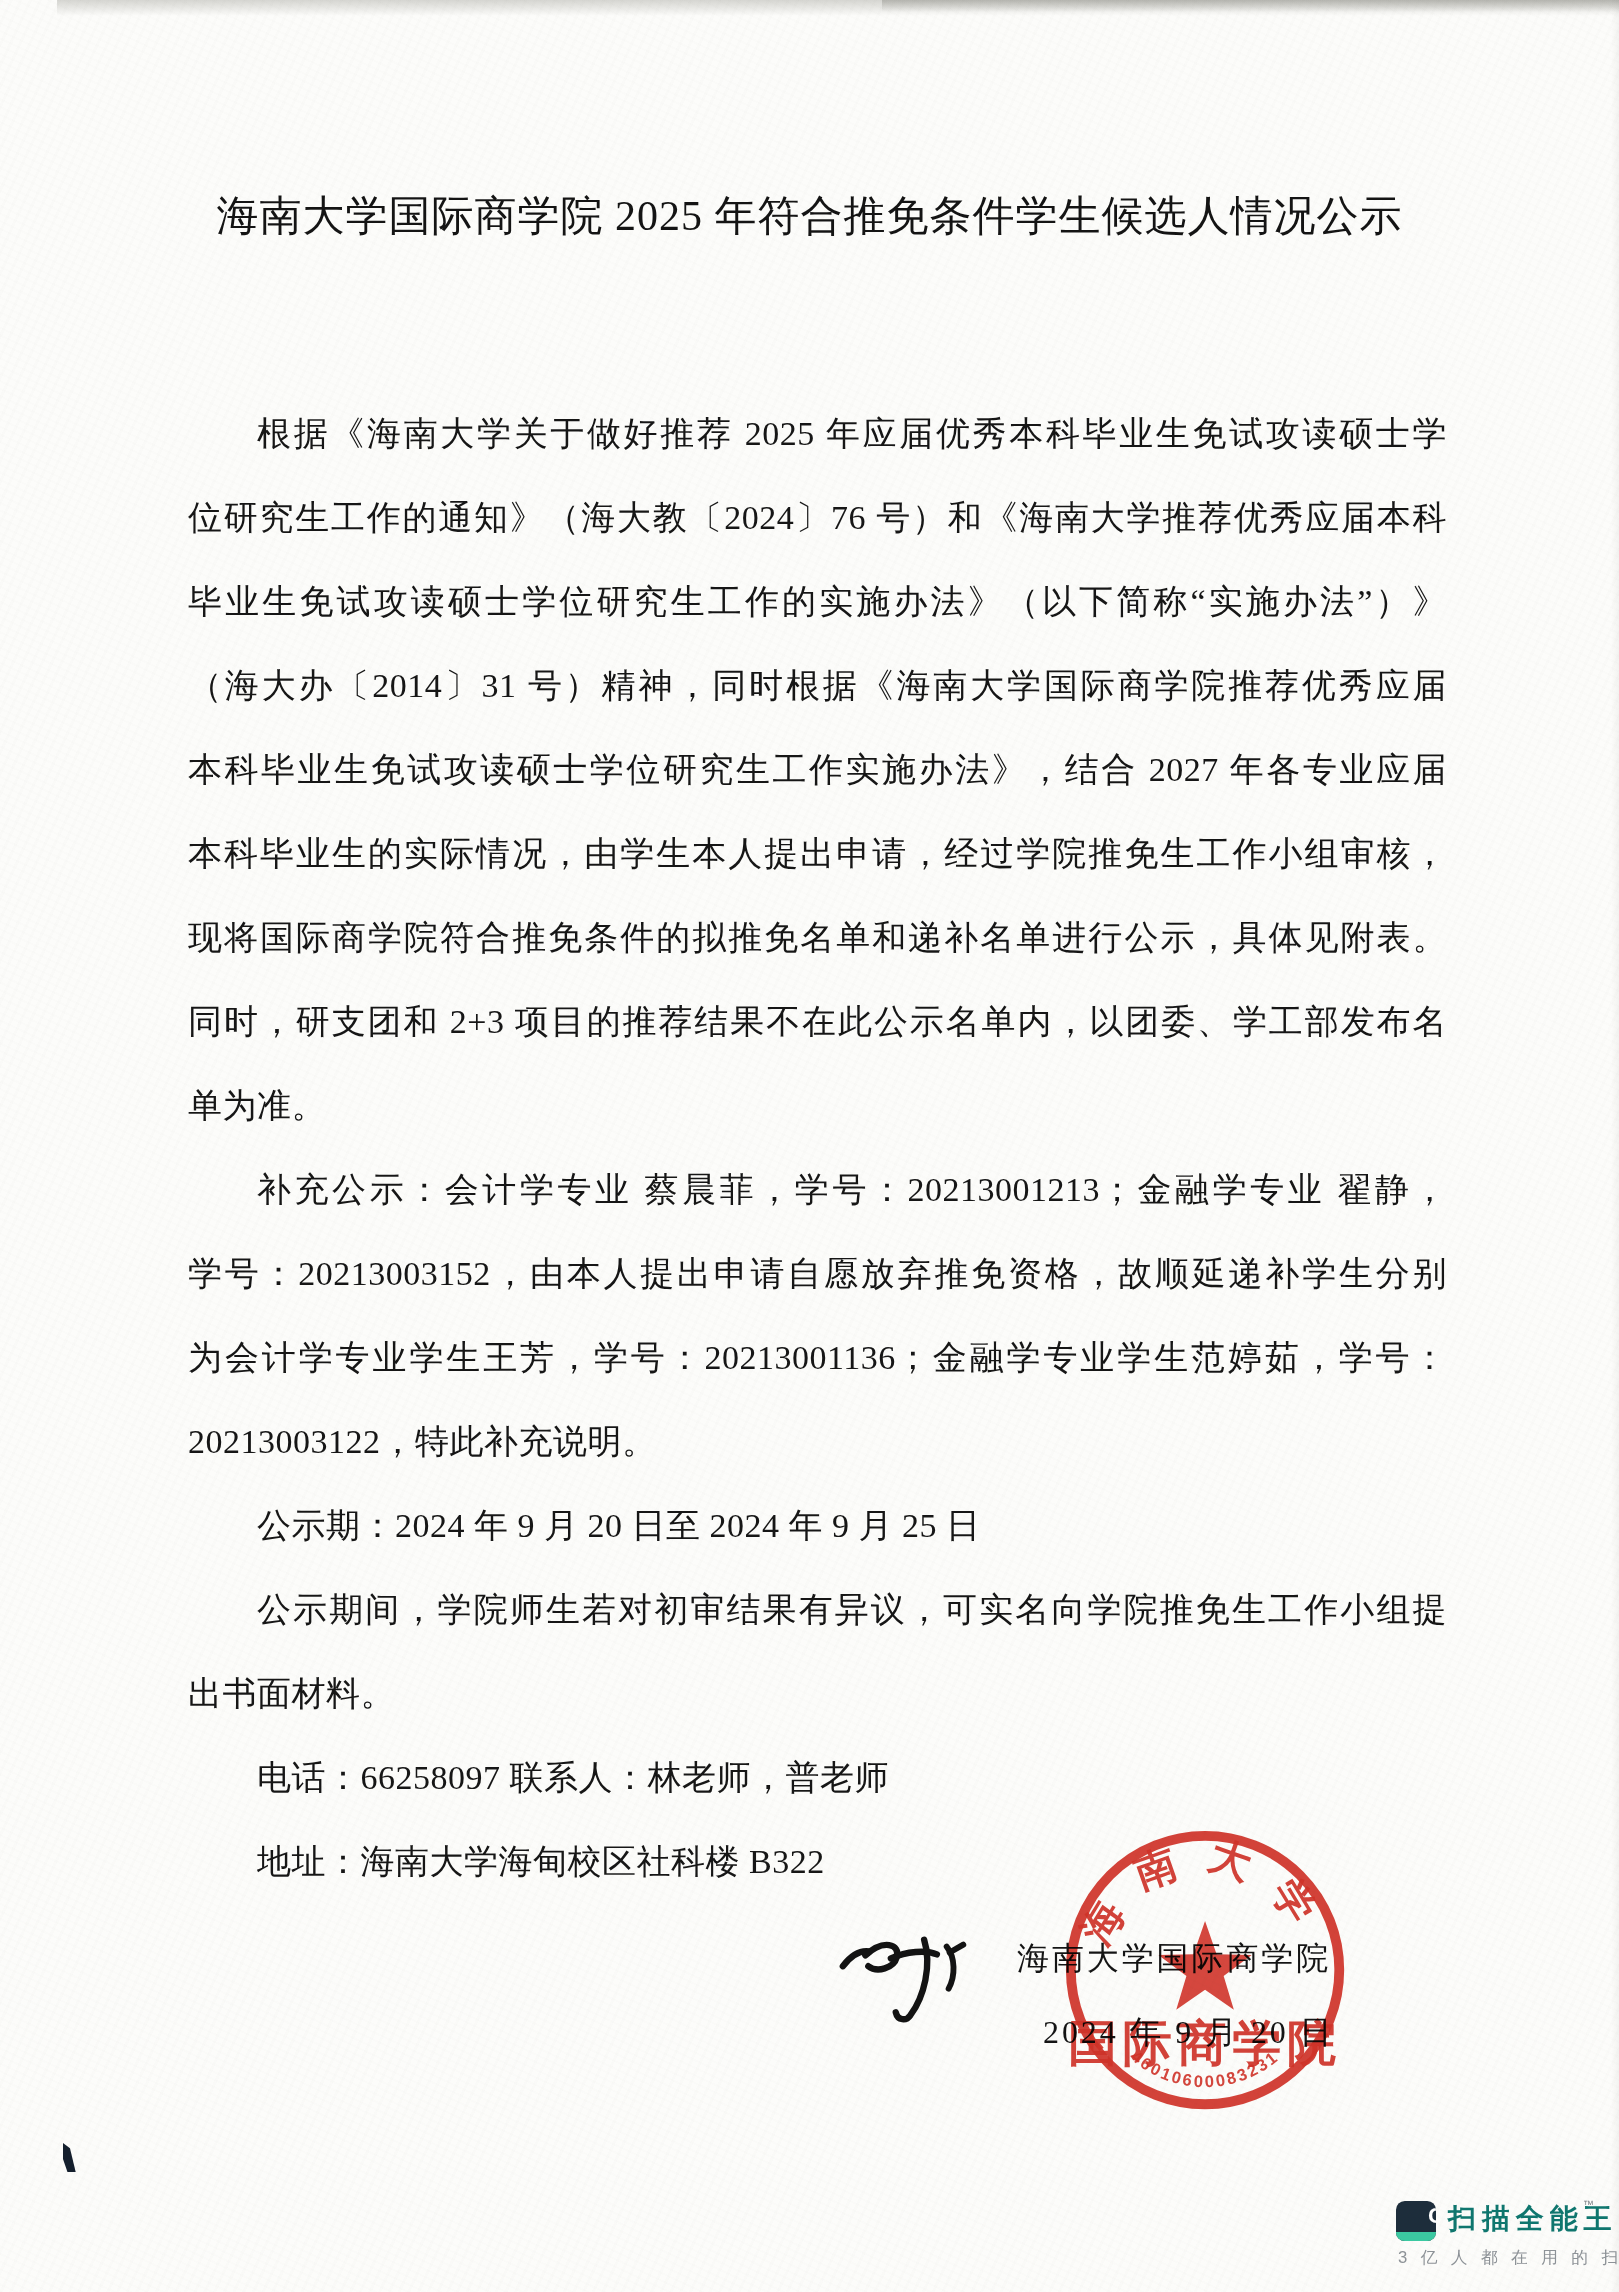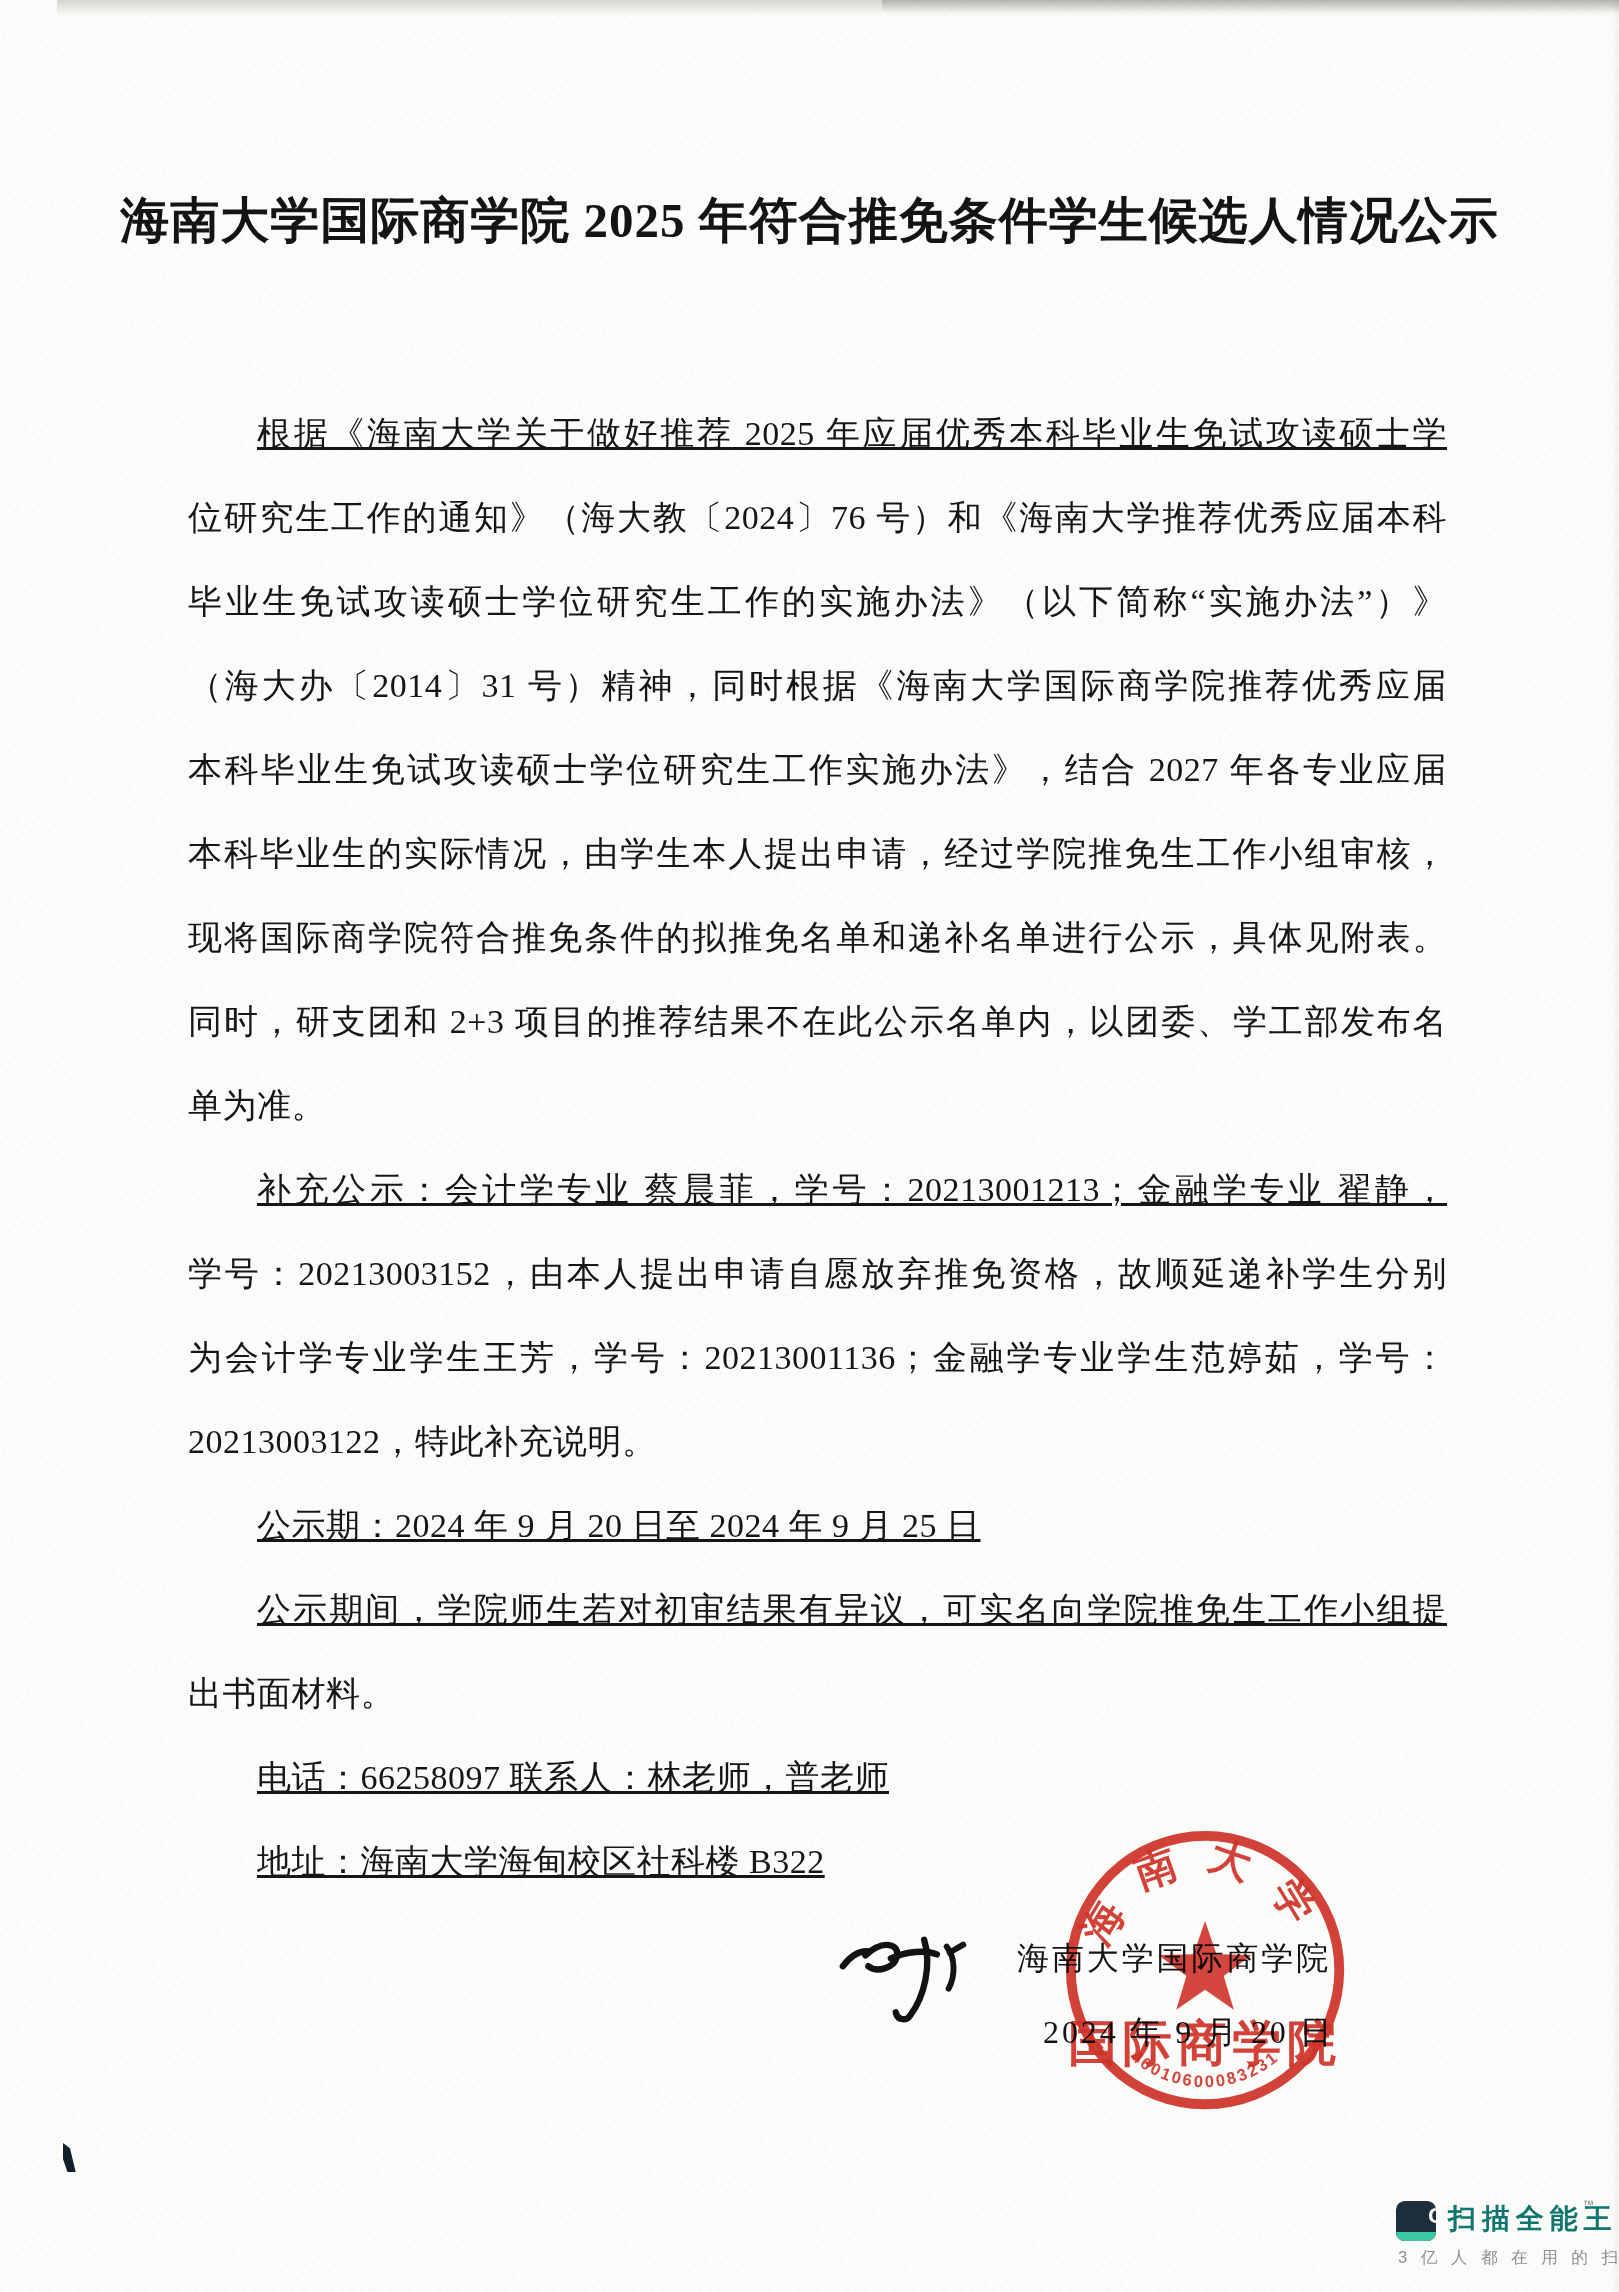--- a/index.html
+++ b/index.html
@@ -32,34 +32,34 @@
     position:absolute;inset:0;
     background:
       repeating-linear-gradient(115deg,rgba(140,140,130,.018) 0 2.9px,rgba(255,255,255,0) 2.9px 8.8px),
       repeating-linear-gradient(25deg,rgba(140,140,130,.014) 0 2px,rgba(255,255,255,0) 2px 6.9px);
     pointer-events:none;
   }
   
   .doc-title{
     position:absolute;left:0;right:0;top:188px;
     text-align:center;
-    font-size:49px;font-weight:700;letter-spacing:1px;color:#141414;
+    font-size:42px;font-weight:400;letter-spacing:1px;color:#141414;
   }
   
   .body-text{
     position:absolute;left:188px;top:392px;width:1259px;
   }
   .line{
     height:84px;line-height:84px;
     font-size:34px;letter-spacing:0.5px;
     text-align:justify;text-align-last:justify;
     white-space:nowrap;
   }
   .line.short{text-align:left;text-align-last:left;}
-  .line.indent{padding-left:69px;text-decoration:underline;}
+  .line.indent{padding-left:69px;}
   
   .signoff-org{
     position:absolute;left:1017px;top:1937px;
     font-size:32px;letter-spacing:2.9px;color:#141414;white-space:nowrap;font-family:Liberation Mono, monospace;
   }
   .signoff-date{
     position:absolute;left:1043px;top:2011px;
     font-size:32px;letter-spacing:2.9px;color:#141414;white-space:nowrap;
   }
   .signature{

